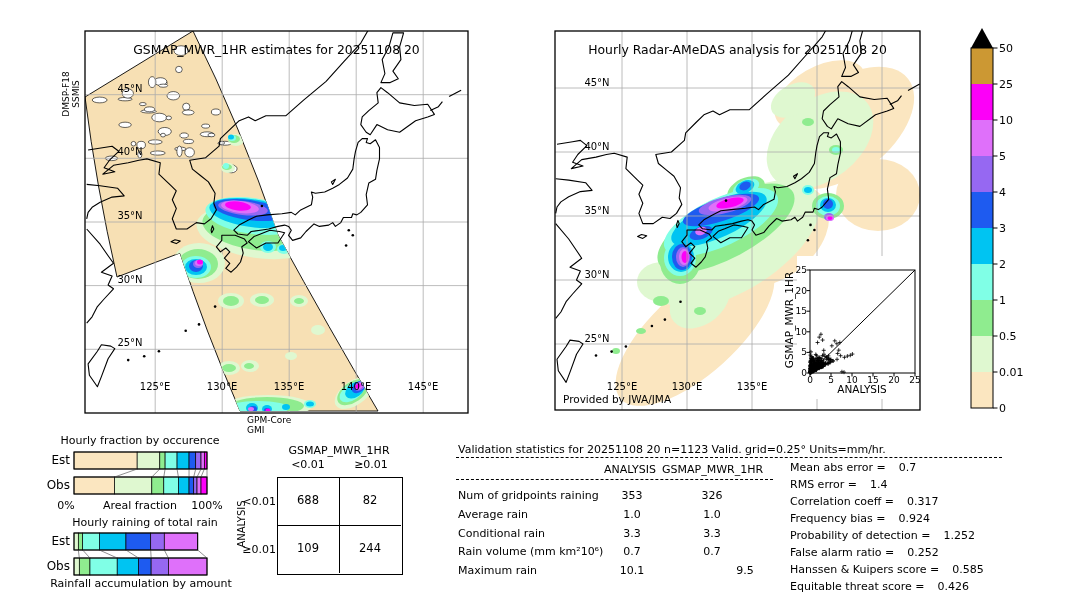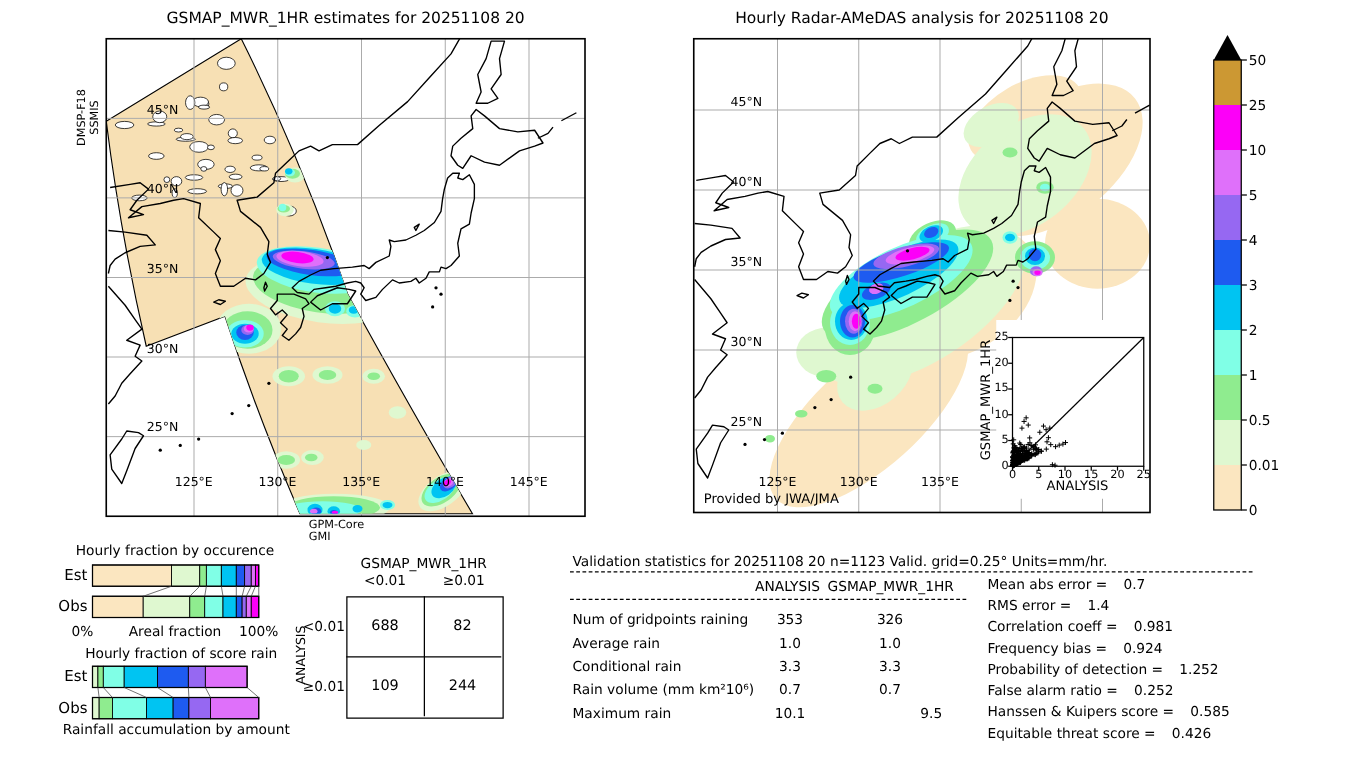--- a/index.html
+++ b/index.html
@@ -1,20 +1,20 @@
 <!DOCTYPE html>
 <html><head>
 <meta charset="utf-8">
 <style>
   html,body{margin:0;padding:0;background:#fff;}
   #fig{position:relative;width:1080px;height:612px;background:#fff;overflow:hidden;
        font-family:"DejaVu Sans","Liberation Sans",sans-serif;}
   #gfx{position:absolute;left:0;top:0;}
   .lbl{position:absolute;color:#000;white-space:nowrap;font-size:10px;line-height:12px;}
-  .ttl{font-size:12.4px;}
+  .ttl{font-size:12.4px;margin-top:36px;}
   .ctr{text-align:center;}
   .rgt{text-align:right;}
   .rot{transform:rotate(-90deg);}
   .s9{font-size:9px;line-height:10px;}
   .s10{font-size:10px;}
   .s105{font-size:10.5px;}
   .s11{font-size:11px;line-height:13px;}
   .s115{font-size:11.5px;}
   .s12{font-size:12px;}
   .dash{position:absolute;border-top:1.3px dashed #000;height:0;}
@@ -457,21 +457,21 @@
   <div class="lbl s9 rgt" style="left:785px;top:286px;width:22px;">20</div>
   <div class="lbl s9 rgt" style="left:785px;top:265px;width:22px;">25</div>
 
   <div class="lbl s11 ctr" style="left:40px;top:434px;width:200px;">Hourly fraction by occurence</div>
   <div class="lbl s12 rgt" style="left:38px;top:454px;width:32px;">Est</div>
   <div class="lbl s12 rgt" style="left:38px;top:479px;width:32px;">Obs</div>
   <div class="lbl s11 ctr" style="left:48px;top:499px;width:36px;">0%</div>
   <div class="lbl s11 ctr" style="left:90px;top:499px;width:100px;">Areal fraction</div>
   <div class="lbl s11 ctr" style="left:188px;top:499px;width:38px;">100%</div>
 
-  <div class="lbl s11 ctr" style="left:40px;top:516px;width:210px;">Hourly fraction of score rain</div>
+  <div class="lbl s11 ctr" style="left:40px;top:516px;width:210px;">Hourly raining of total rain</div>
   <div class="lbl s12 rgt" style="left:38px;top:535px;width:32px;">Est</div>
   <div class="lbl s12 rgt" style="left:38px;top:560px;width:32px;">Obs</div>
   <div class="lbl s11 ctr" style="left:31px;top:577px;width:220px;">Rainfall accumulation by amount</div>
 
   <div class="lbl s11 ctr" style="left:277px;top:444px;width:124px;">GSMAP_MWR_1HR</div>
   <div class="lbl s11 ctr" style="left:288px;top:458px;width:40px;">&lt;0.01</div>
   <div class="lbl s11 ctr" style="left:351px;top:458px;width:40px;">≥0.01</div>
   <div class="box" style="left:277px;top:477px;width:124px;height:96px;"></div>
   <div class="vline" style="left:339px;top:477px;height:96px;"></div>
   <div class="hline" style="left:277px;top:525px;width:124px;"></div>
@@ -500,20 +500,20 @@
   <div class="lbl s11 ctr" style="left:662px;top:527px;width:100px;">3.3</div>
   <div class="lbl s11" style="left:458px;top:545px;">Rain volume (mm km²10⁶)</div>
   <div class="lbl s11 ctr" style="left:597px;top:545px;width:70px;">0.7</div>
   <div class="lbl s11 ctr" style="left:662px;top:545px;width:100px;">0.7</div>
   <div class="lbl s11" style="left:458px;top:564px;">Maximum rain</div>
   <div class="lbl s11 ctr" style="left:597px;top:564px;width:70px;">10.1</div>
   <div class="lbl s11 ctr" style="left:695px;top:564px;width:100px;">9.5</div>
 
   <div class="lbl s11" style="left:790px;top:461px;"><span class="metric-lbl">Mean abs error =</span><span class="metric-val">0.7</span></div>
   <div class="lbl s11" style="left:790px;top:478px;"><span class="metric-lbl">RMS error =</span><span class="metric-val">1.4</span></div>
-  <div class="lbl s11" style="left:790px;top:495px;"><span class="metric-lbl">Correlation coeff =</span><span class="metric-val">0.981</span></div>
+  <div class="lbl s11" style="left:790px;top:495px;"><span class="metric-lbl">Correlation coeff =</span><span class="metric-val">0.317</span></div>
   <div class="lbl s11" style="left:790px;top:512px;"><span class="metric-lbl">Frequency bias =</span><span class="metric-val">0.924</span></div>
   <div class="lbl s11" style="left:790px;top:529px;"><span class="metric-lbl">Probability of detection =</span><span class="metric-val">1.252</span></div>
   <div class="lbl s11" style="left:790px;top:546px;"><span class="metric-lbl">False alarm ratio =</span><span class="metric-val">0.252</span></div>
   <div class="lbl s11" style="left:790px;top:563px;"><span class="metric-lbl">Hanssen &amp; Kuipers score =</span><span class="metric-val">0.585</span></div>
   <div class="lbl s11" style="left:790px;top:580px;"><span class="metric-lbl">Equitable threat score =</span><span class="metric-val">0.426</span></div>
 
 </div>
 
 </body></html>

